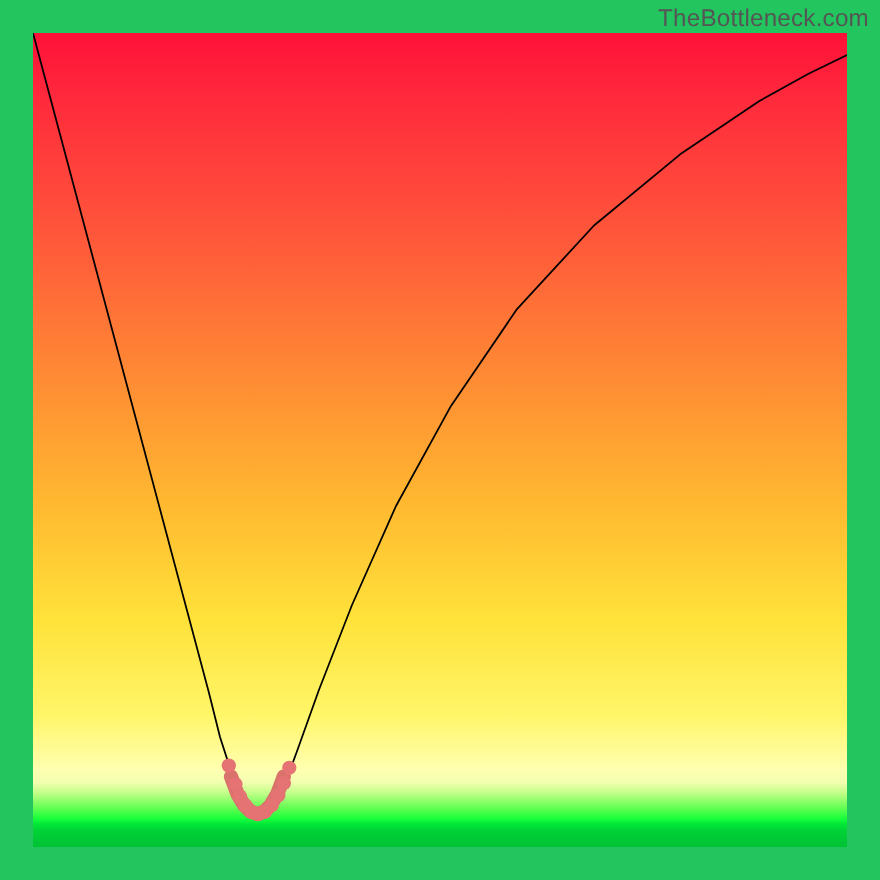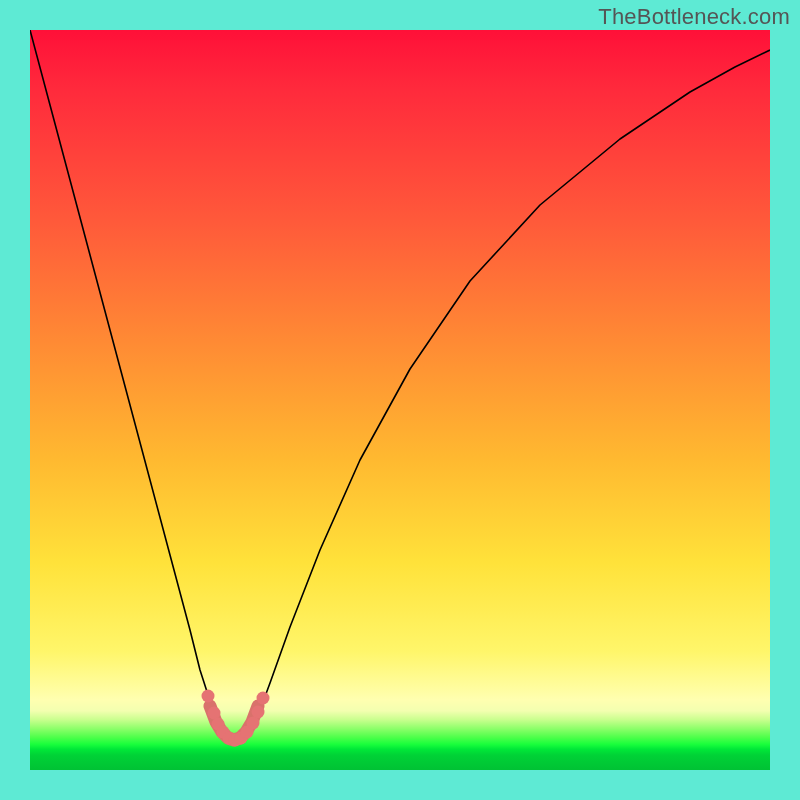--- a/index.html
+++ b/index.html
@@ -1,21 +1,21 @@
 <!DOCTYPE html>
 <html><head>
 <meta charset="utf-8">
 <style>
   * { margin: 0; padding: 0; box-sizing: border-box; }
   html, body { width: 800px; height: 800px; overflow: hidden; background: #000; }
   .frame {
     position: relative;
     width: 800px;
     height: 800px;
-    background: #5eead4;
+    background: #22c55e;
   }
   .watermark {
     position: absolute;
     top: 4px;
     right: 10px;
     font-family: Arial, Helvetica, sans-serif;
     font-size: 22px;
     color: #555;
     letter-spacing: 0.2px;
     z-index: 5;

